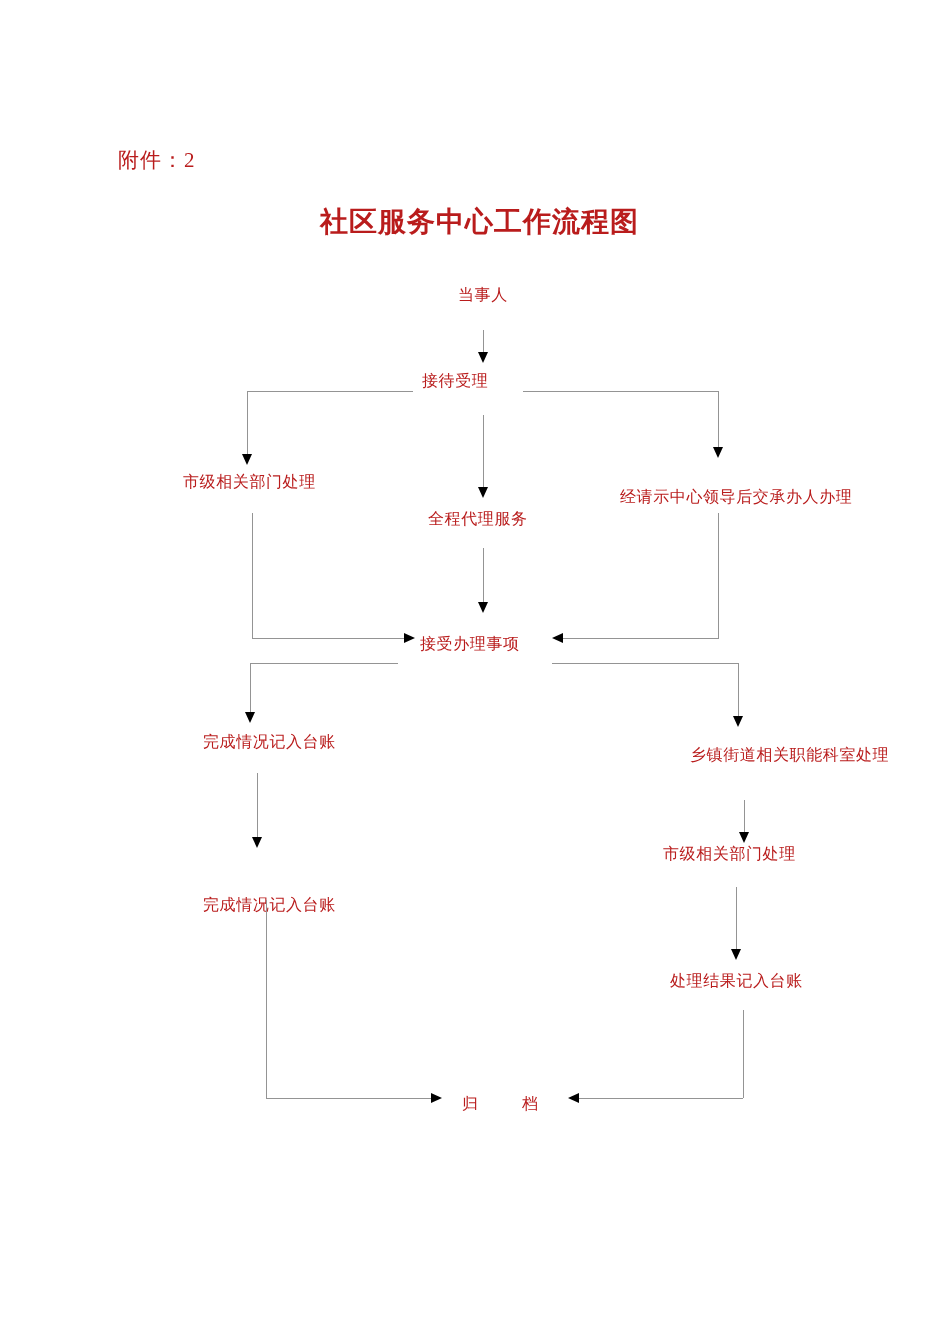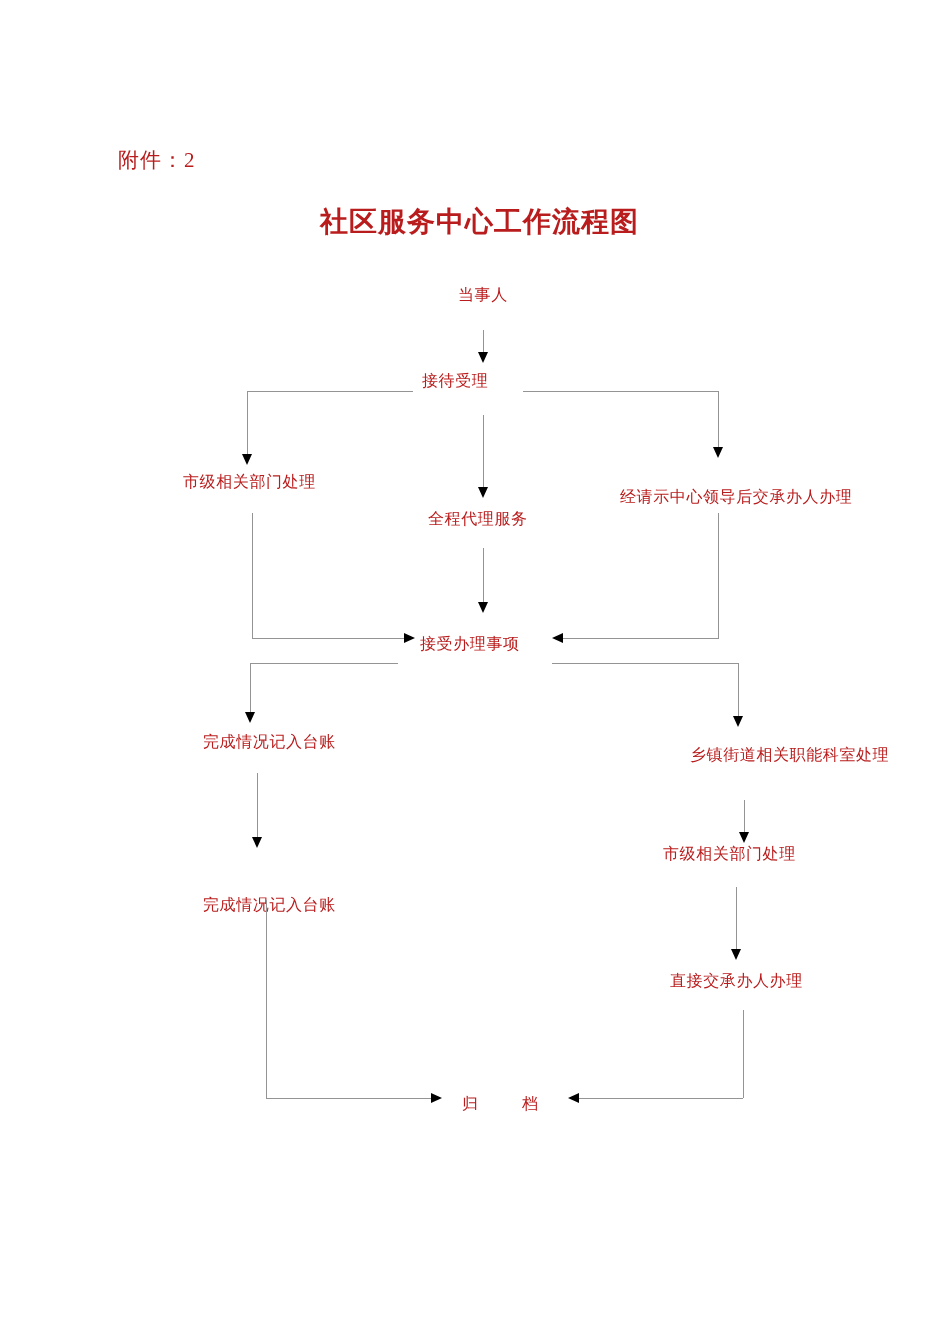--- a/index.html
+++ b/index.html
@@ -85,21 +85,21 @@
   <div class="node" style="left:420px; top:635px;">接受办理事项</div>
 
   <div class="node" style="left:203px; top:733px;">完成情况记入台账</div>
 
   <div class="node" style="left:690px; top:746px;">乡镇街道相关职能科室处理</div>
 
   <div class="node" style="left:203px; top:861px;margin-top:35px;">完成情况记入台账</div>
 
   <div class="node" style="left:663px; top:845px;text-align:center;">市级相关部门处理</div>
 
-  <div class="node" style="left:670px; top:972px;">直接交承办人办理</div>
+  <div class="node" style="left:670px; top:972px;">处理结果记入台账</div>
 
   <div class="archive-node">
     <span>归</span>
     <span>档</span>
   </div>
 
   <div class="vline" style="left:483px; top:330px; height:22px;"></div>
   <div class="arr arr-down" style="left:478px; top:352px;"></div>
 
   <div class="hline" style="left:247px; top:391px; width:166px;"></div>

